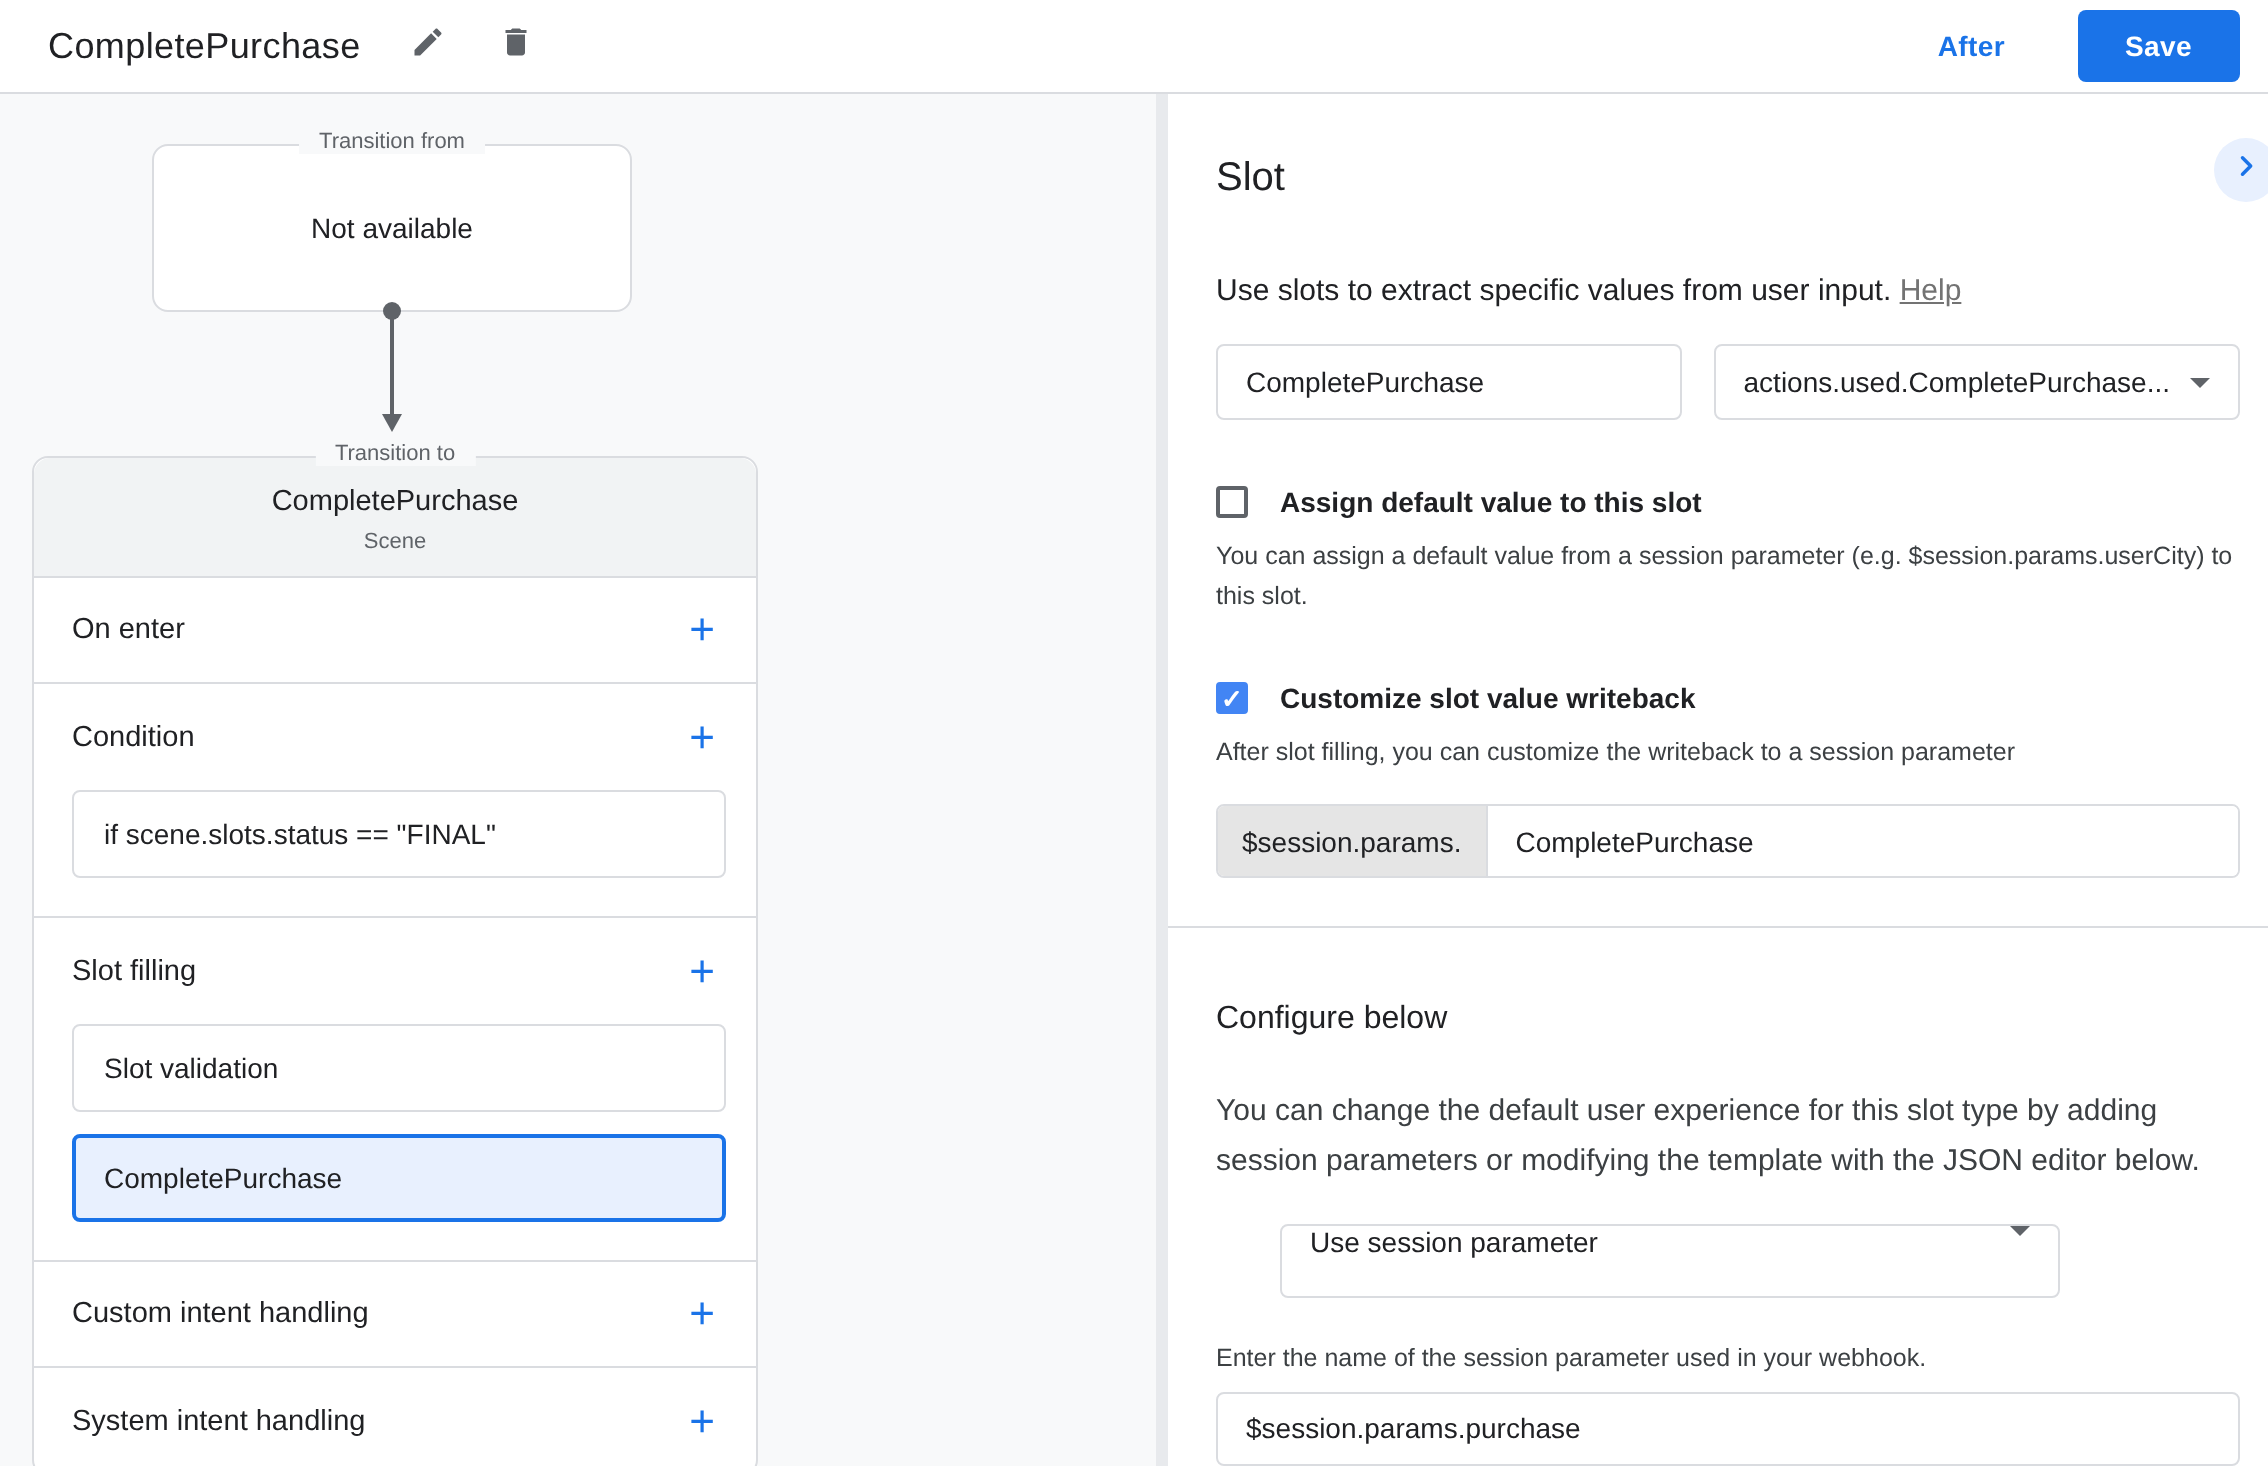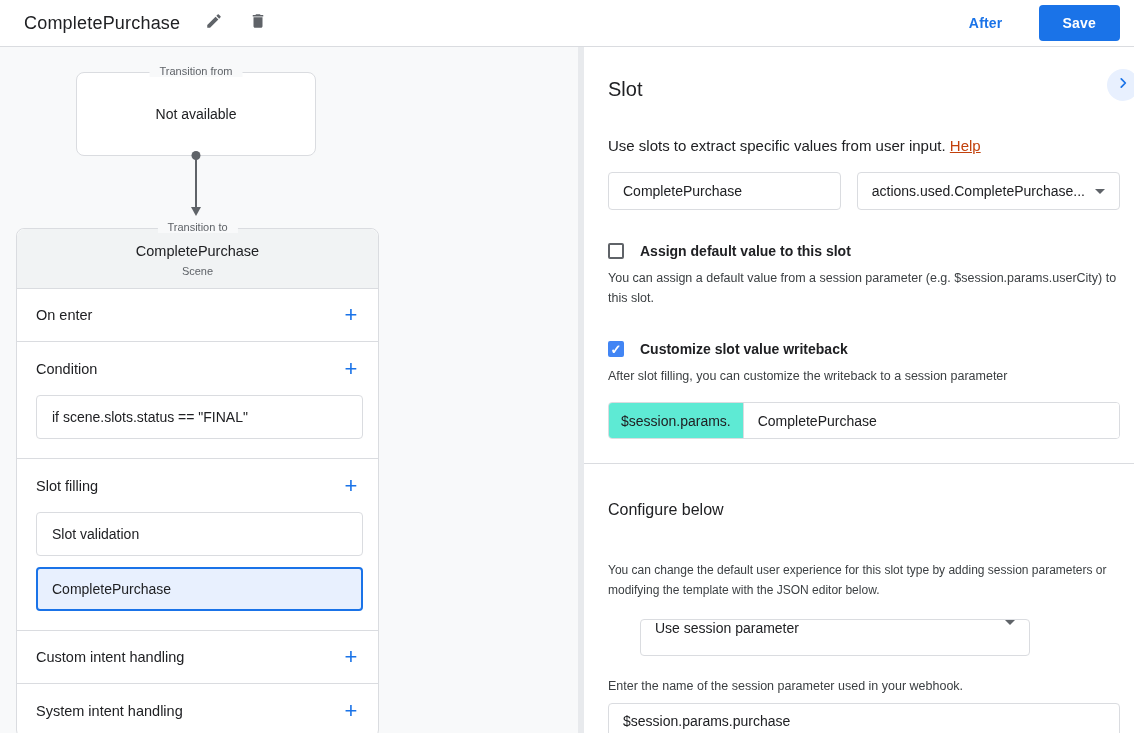--- a/index.html
+++ b/index.html
@@ -61,21 +61,21 @@
     cursor:pointer; }
   .cfield.selected { background:#e8f0fe; border:2px solid #1a73e8; padding:0 14px; }
 
   
   .panel-title { margin-top:31px; font-size:20px; }
   .expand-btn { position:absolute; top:22px; right:-5px; width:32px; height:32px;
     border-radius:50%; background:#e8f0fe; display:flex; align-items:center;
     justify-content:center; cursor:pointer; }
   .expand-btn svg { width:14px; height:14px; }
   .intro { margin-top:36px; font-size:15px; }
-  .link { color:#c2410c; text-decoration:underline; cursor:pointer; }
+  .link { color:#737373; text-decoration:underline; cursor:pointer; }
 
   .fields-row { display:flex; gap:16px; margin-top:18px; }
   .tfield { height:38px; border:1px solid #dadce0; border-radius:4px; font-size:14px;
     padding:0 14px; color:#202124; background:#fff; outline:none;
     font-family:"Liberation Sans", sans-serif; }
   input.tfield { flex:1; min-width:0; }
   .dropdown { flex:1; display:flex; align-items:center; justify-content:space-between;
     cursor:pointer; }
   .dropdown .dd-text { overflow:hidden; white-space:nowrap; }
   .caret { width:0; height:0; border-left:5px solid transparent; border-right:5px solid transparent;
@@ -87,29 +87,29 @@
     cursor:pointer; }
   .checkbox .mark { display:none; color:#fff; font-size:13px; font-weight:700; line-height:1; }
   .checkbox.checked { background:#4285f4; border-color:#4285f4; }
   .checkbox.checked .mark { display:block; }
   .check-label { font-weight:700; font-size:14px; }
 
   .desc { margin-top:9px; font-size:12.5px; color:#3c4043; line-height:1.6; max-width:516px; }
 
   .prefix-group { margin-top:16px; display:flex; height:37px; border:1px solid #dadce0;
     border-radius:4px; overflow:hidden; }
-  .prefix { background:#5eead4; border-right:1px solid #dadce0; padding:0 12px;
+  .prefix { background:#e5e5e5; border-right:1px solid #dadce0; padding:0 12px;
     display:flex; align-items:center; font-size:14px; flex:none; }
   .prefix-input { flex:1; border:none; outline:none; padding:0 14px; font-size:14px;
     font-family:"Liberation Sans", sans-serif; color:#202124; }
 
   .hdivider { height:1px; background:#dadce0; margin:24px -14px 0 -24px; }
 
   .config-title { margin-top:37px; font-size:16px; }
-  .config-desc { margin-top:42px; font-size:12px; color:#3c4043; line-height:1.65;
+  .config-desc { margin-top:25px; font-size:15px; color:#3c4043; line-height:1.65;
     max-width:516px; }
   .dropdown.session { margin-top:18px; flex:none; width:390px; height:37px;
     border:1px solid #dadce0; border-radius:4px; padding:0 14px; font-size:14px;
     display:flex; align-items:flex-start; justify-content:space-between;margin-left:32px; }
   .hint { margin-top:23px; font-size:12.5px; color:#3c4043; }
   input.param { margin-top:10px; width:100%; height:37px; }
 </style>
 </head>
 <body>
 

